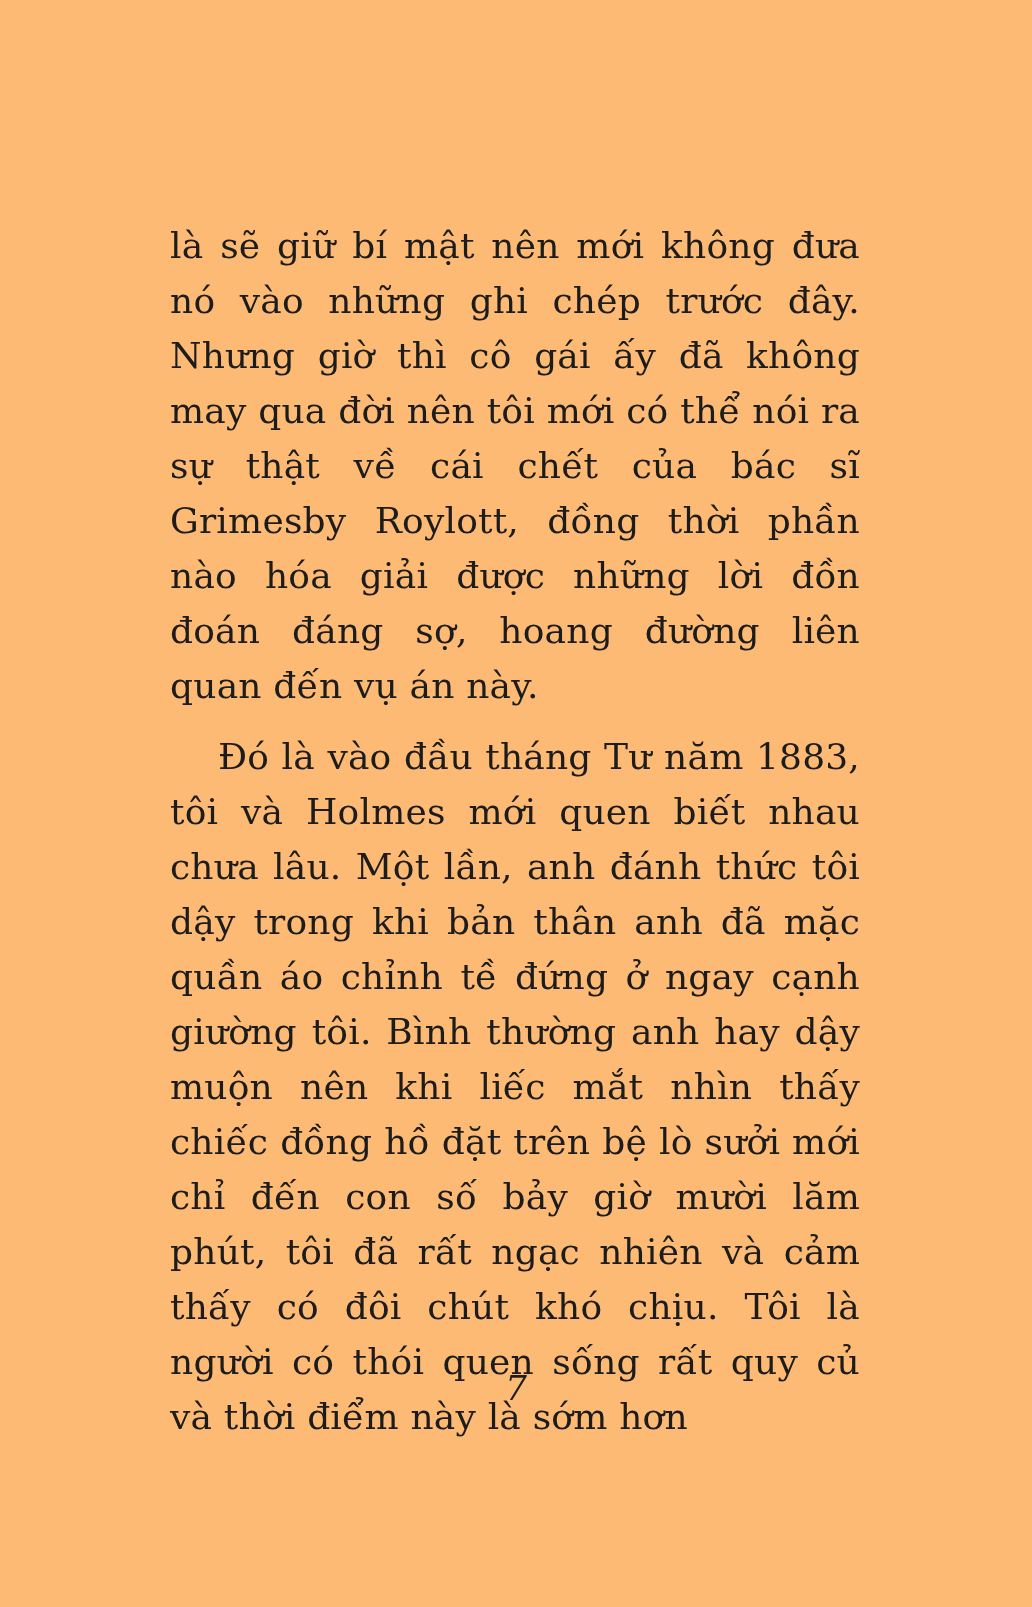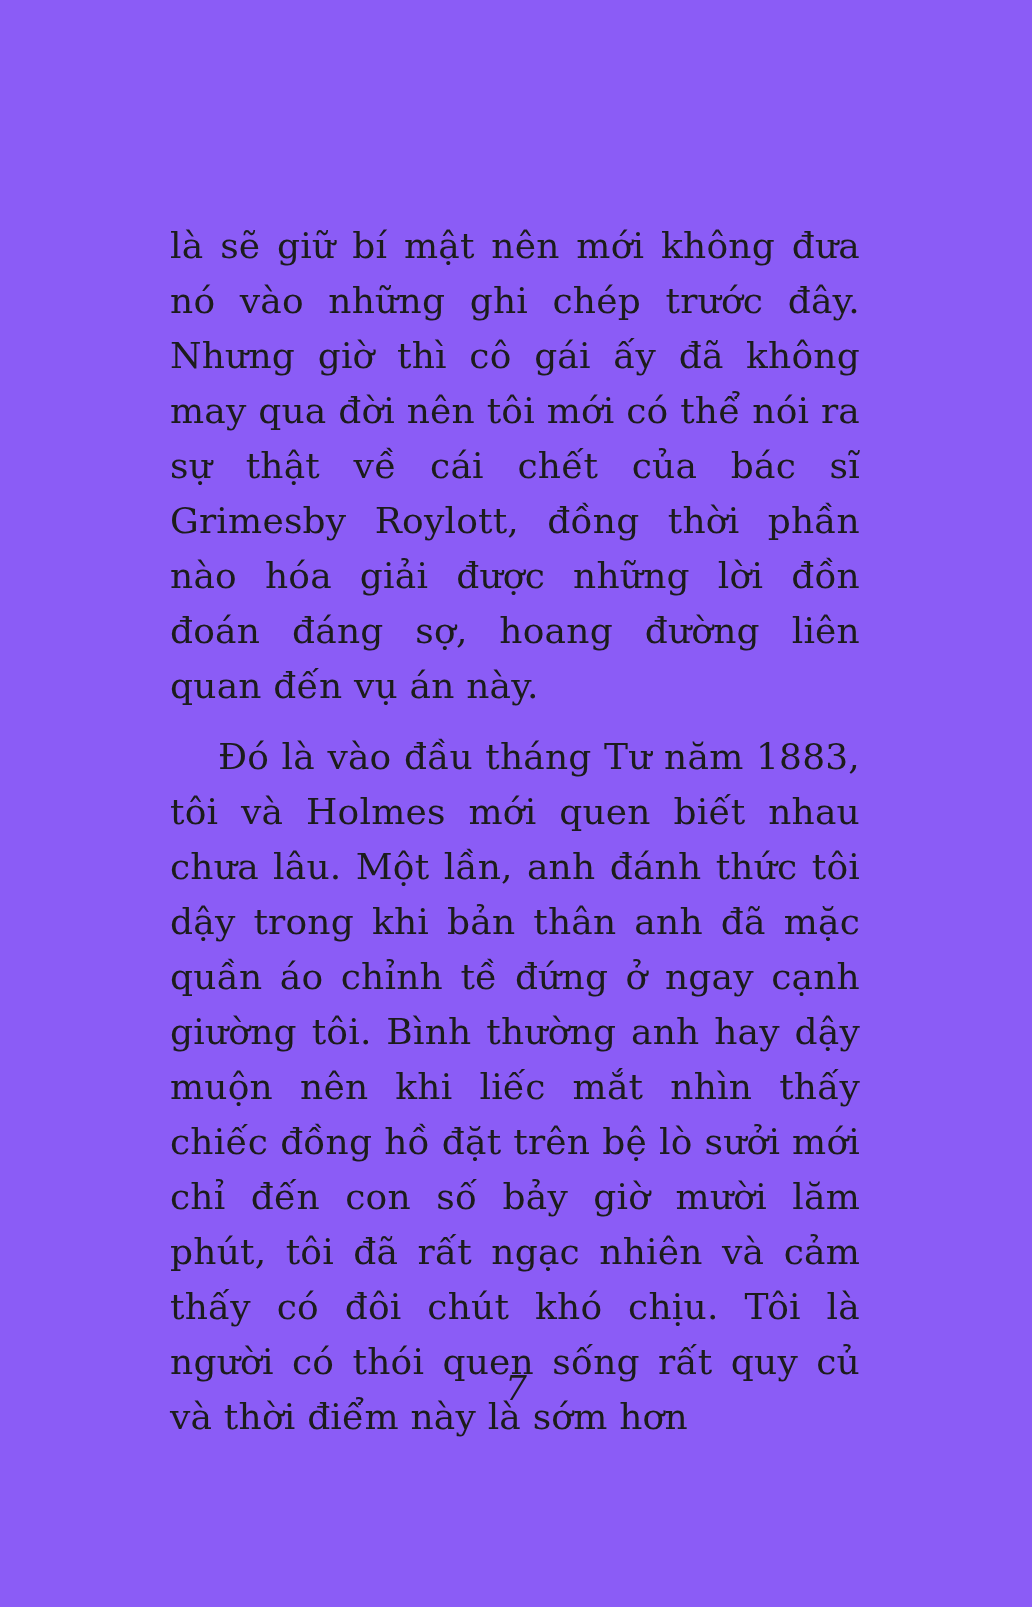--- a/index.html
+++ b/index.html
@@ -12,21 +12,21 @@
       height: 1607px;
       background: #ffffff;
       font-family: "DejaVu Serif", serif;
       color: #1c1c1c;
       overflow: hidden;
     }
     .page {
       position: relative;
       width: 1032px;
       height: 1607px;
-      background: #8b5cf6;
+      background: #fdba74;
     }
     .text-block {
       position: absolute;
       left: 170px;
       top: 218px;
       width: 690px;
       font-size: 36px;
       line-height: 55px;
       text-align: justify;
       text-justify: inter-word;

